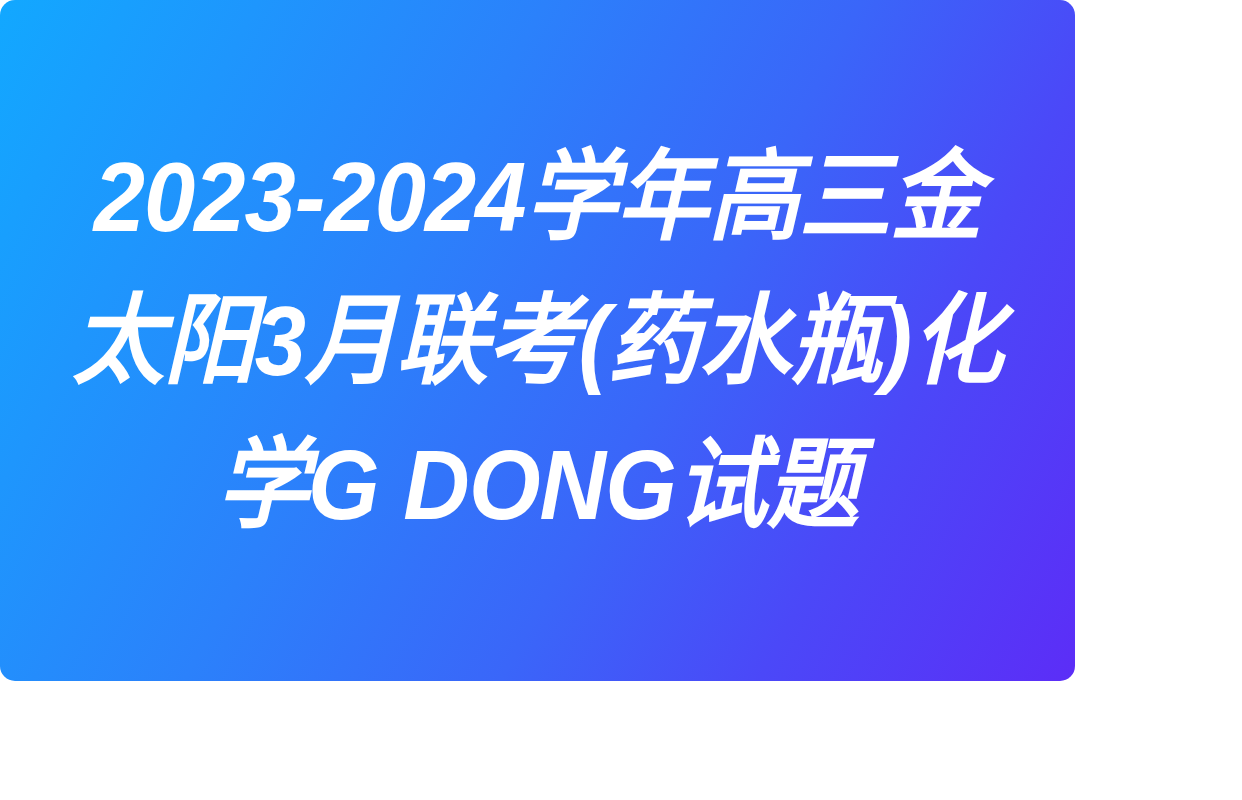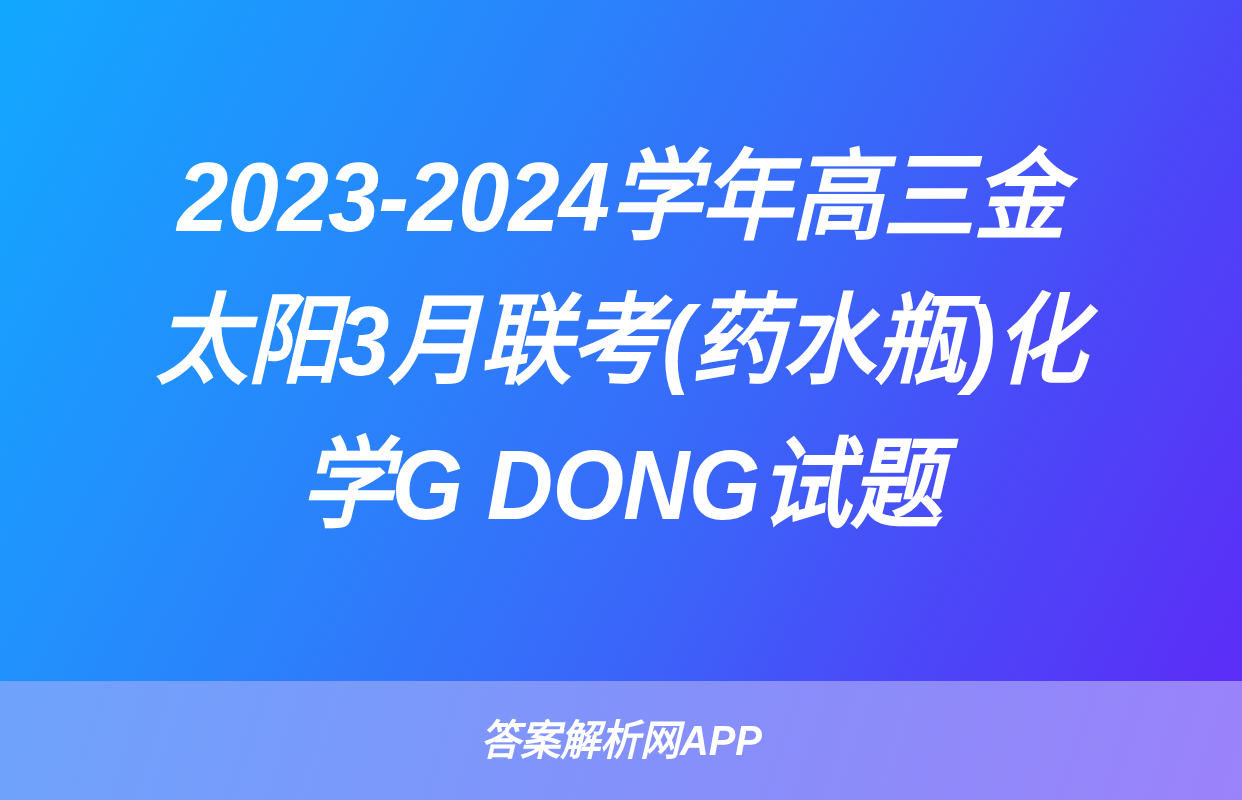--- a/index.html
+++ b/index.html
@@ -15,26 +15,27 @@
     overflow: hidden;
     font-family: "Liberation Sans", "DejaVu Sans", sans-serif;
     -webkit-font-smoothing: antialiased;
   }
 
   
   #hero {
     position: absolute;
     left: 0;
     top: 0;
-    width: 1242px;
+    width: 1075px;
     height: 681px;
     background: linear-gradient(118deg, #12a8ff 0%, #1e96fd 18%, #2b81fb 38%, #3a66f9 60%, #4b48f8 78%, #5c2df7 100%);
     display: flex;
     align-items: center;
     justify-content: center;
+    border-radius: 15px;
   }
 
   #title-block {
     width: 1100px;
     text-align: center;
     color: #ffffff;
     font-weight: 700;
     font-style: italic;
     font-size: 99px;
     line-height: 144px;
@@ -79,17 +80,14 @@
 <div id="banner">
 
   <div id="hero">
     <div id="title-block">
       <span class="title-line">2023-2024学年高三金</span>
       <span class="title-line">太阳3月联考(药水瓶)化</span>
       <span class="title-line">学G DONG试题</span>
     </div>
   </div>
 
-  <div id="footer-bar">
-    <span id="footer-text">答案解析网APP</span>
-  </div>
 
 </div>
 
 </body></html>

